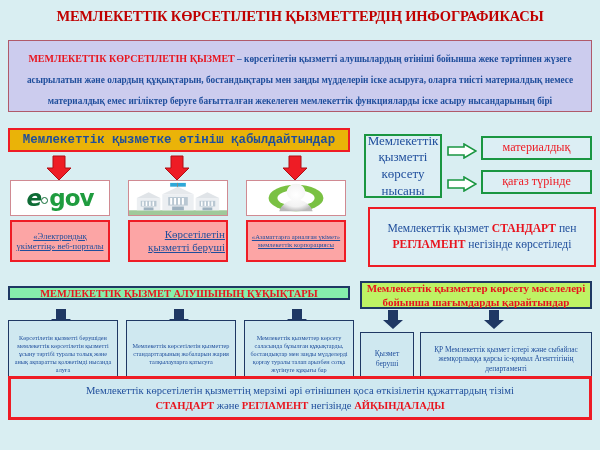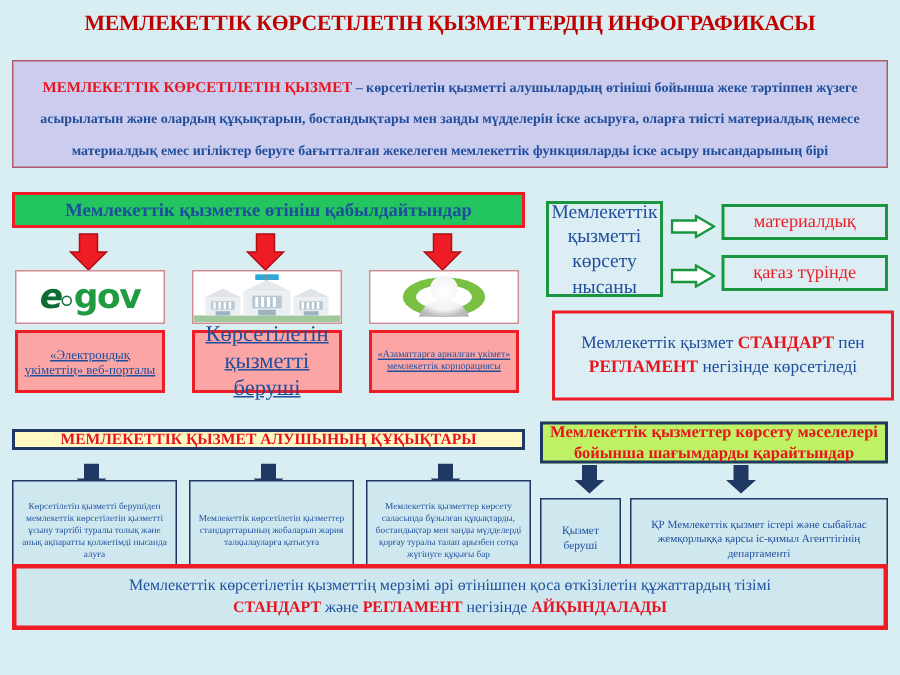--- a/index.html
+++ b/index.html
@@ -53,26 +53,27 @@
   }
   .definition .hl {
     color: #e8141e;
     font-weight: bold;
     font-size: 10px;
   }
 
   
   .hdr-red {
     position: absolute;
-    background: #22c55e;
+    background: #eab308;
     border: 2.2px solid #ee1c25;
     display: flex; align-items: center; justify-content: center;
     text-align: center;
     color: #1f4e9c;
     font-weight: bold;
+    font-family: Liberation Mono, monospace;
   }
 
   #hdr-accept {
     left: 8px; top: 128px;
     width: 342px; height: 24px;
     font-size: 12.4px;
   }
 
   .dn-arrow-red {
     position: absolute;
@@ -151,21 +152,21 @@
     line-height: 1.34;
     padding: 2px 4px;
   }
   #std-reg b { color: #e8141e; font-weight: bold; }
 
   
   #hdr-rights {
     position: absolute;
     left: 8px; top: 286px;
     width: 342px; height: 14px;
-    background: #fef9c3;
+    background: #86efac;
     border: 2px solid #1f3864;
     display: flex; align-items: center; justify-content: center;
     color: #e8141e;
     font-weight: bold;
     font-size: 10.4px;
     text-align: center;
   }
 
   .dn-arrow-navy { position: absolute; width: 22px; height: 20px; }
 
@@ -313,21 +314,21 @@
           <stop offset="100%" stop-color="#b9b9b9"></stop>
         </radialGradient>
       </defs>
       <ellipse cx="50" cy="18" rx="28" ry="14" fill="#7ac143"></ellipse>
       <ellipse cx="50" cy="18" rx="19" ry="8.4" fill="#ffffff"></ellipse>
       <path d="M50 3 c5.4 0 9.4 4 9.4 9 c0 3.6 -2.2 6.4 -5.2 8 c6.6 2 11.4 6.4 12.8 12 H32.9 c1.5 -5.6 6.3 -10 12.9 -12 c-3 -1.6 -5.2 -4.4 -5.2 -8 c0 -5 4 -9 9.4 -9 z" fill="url(#pg)"></path>
     </svg>
   </div>
 
   <div class="lbl-box" style="left:10px; top:220px; width:100px; height:42px; font-size:8.6px;">«Электрондық үкіметтің» веб-порталы</div>
-  <div class="lbl-box" style="left:128px; top:220px; width:100px; height:42px; font-size:15px;">Көрсетілетін қызметті беруші</div>
+  <div class="lbl-box" style="left:128px; top:220px; width:100px; height:42px; font-size:11px;text-align:right;">Көрсетілетін қызметті беруші</div>
   <div class="lbl-box" style="left:246px; top:220px; width:100px; height:42px; font-size:6.6px;">«Азаматтарға арналған үкімет» мемлекеттік корпорациясы</div>
 
   <div class="green-box form-src" style="left:364px; top:134px; width:78px; height:64px;">Мемлекеттік қызметті көрсету нысаны</div>
 
   <div class="rt-arrow-green" style="left:447px; top:143px;">
     <svg viewBox="0 0 30 16" width="30" height="16">
         <path d="M1 4 H17 V1 L29 8 L17 15 V12 H1 Z" fill="#ffffff" stroke="#1a9641" stroke-width="1.6"></path>
       </svg>
   </div>
   <div class="rt-arrow-green" style="left:447px; top:176px;">

